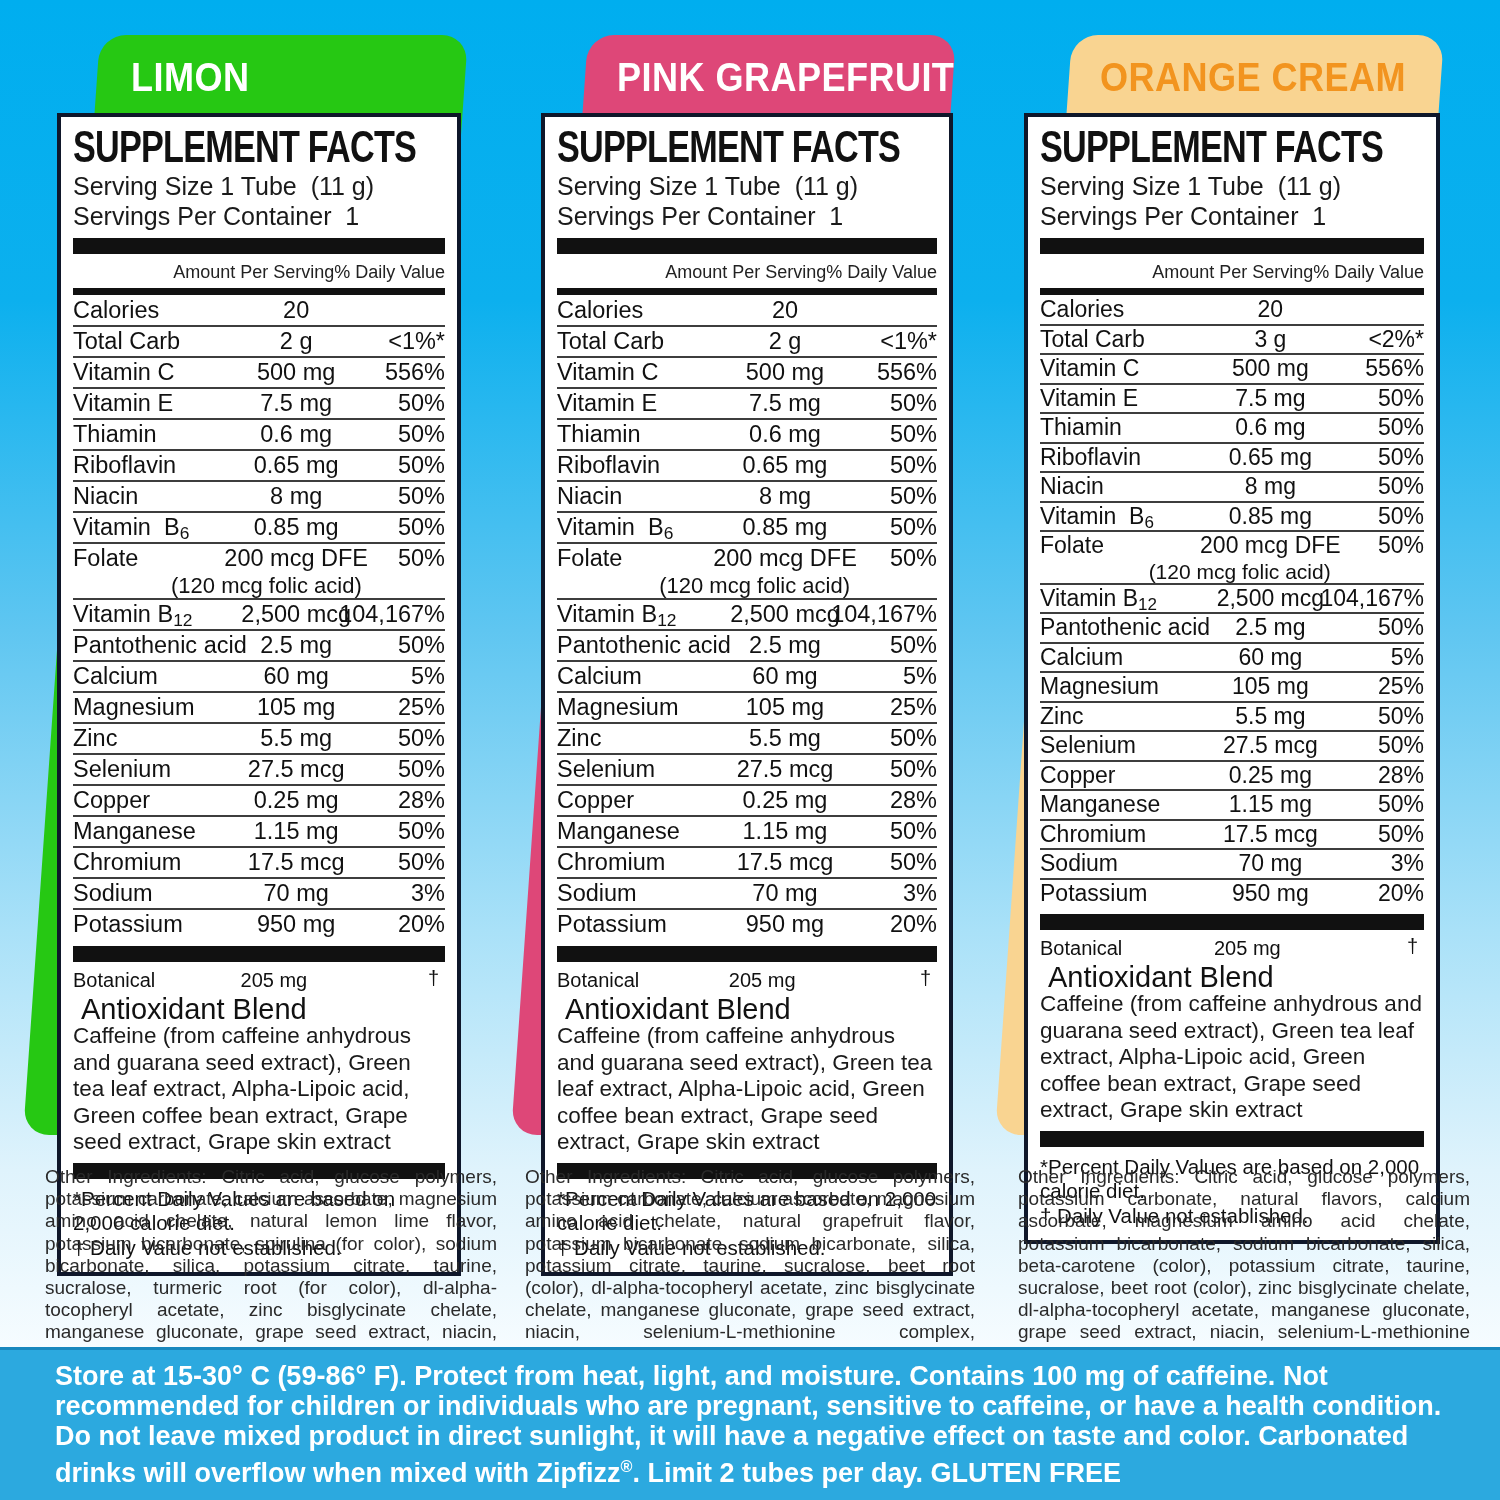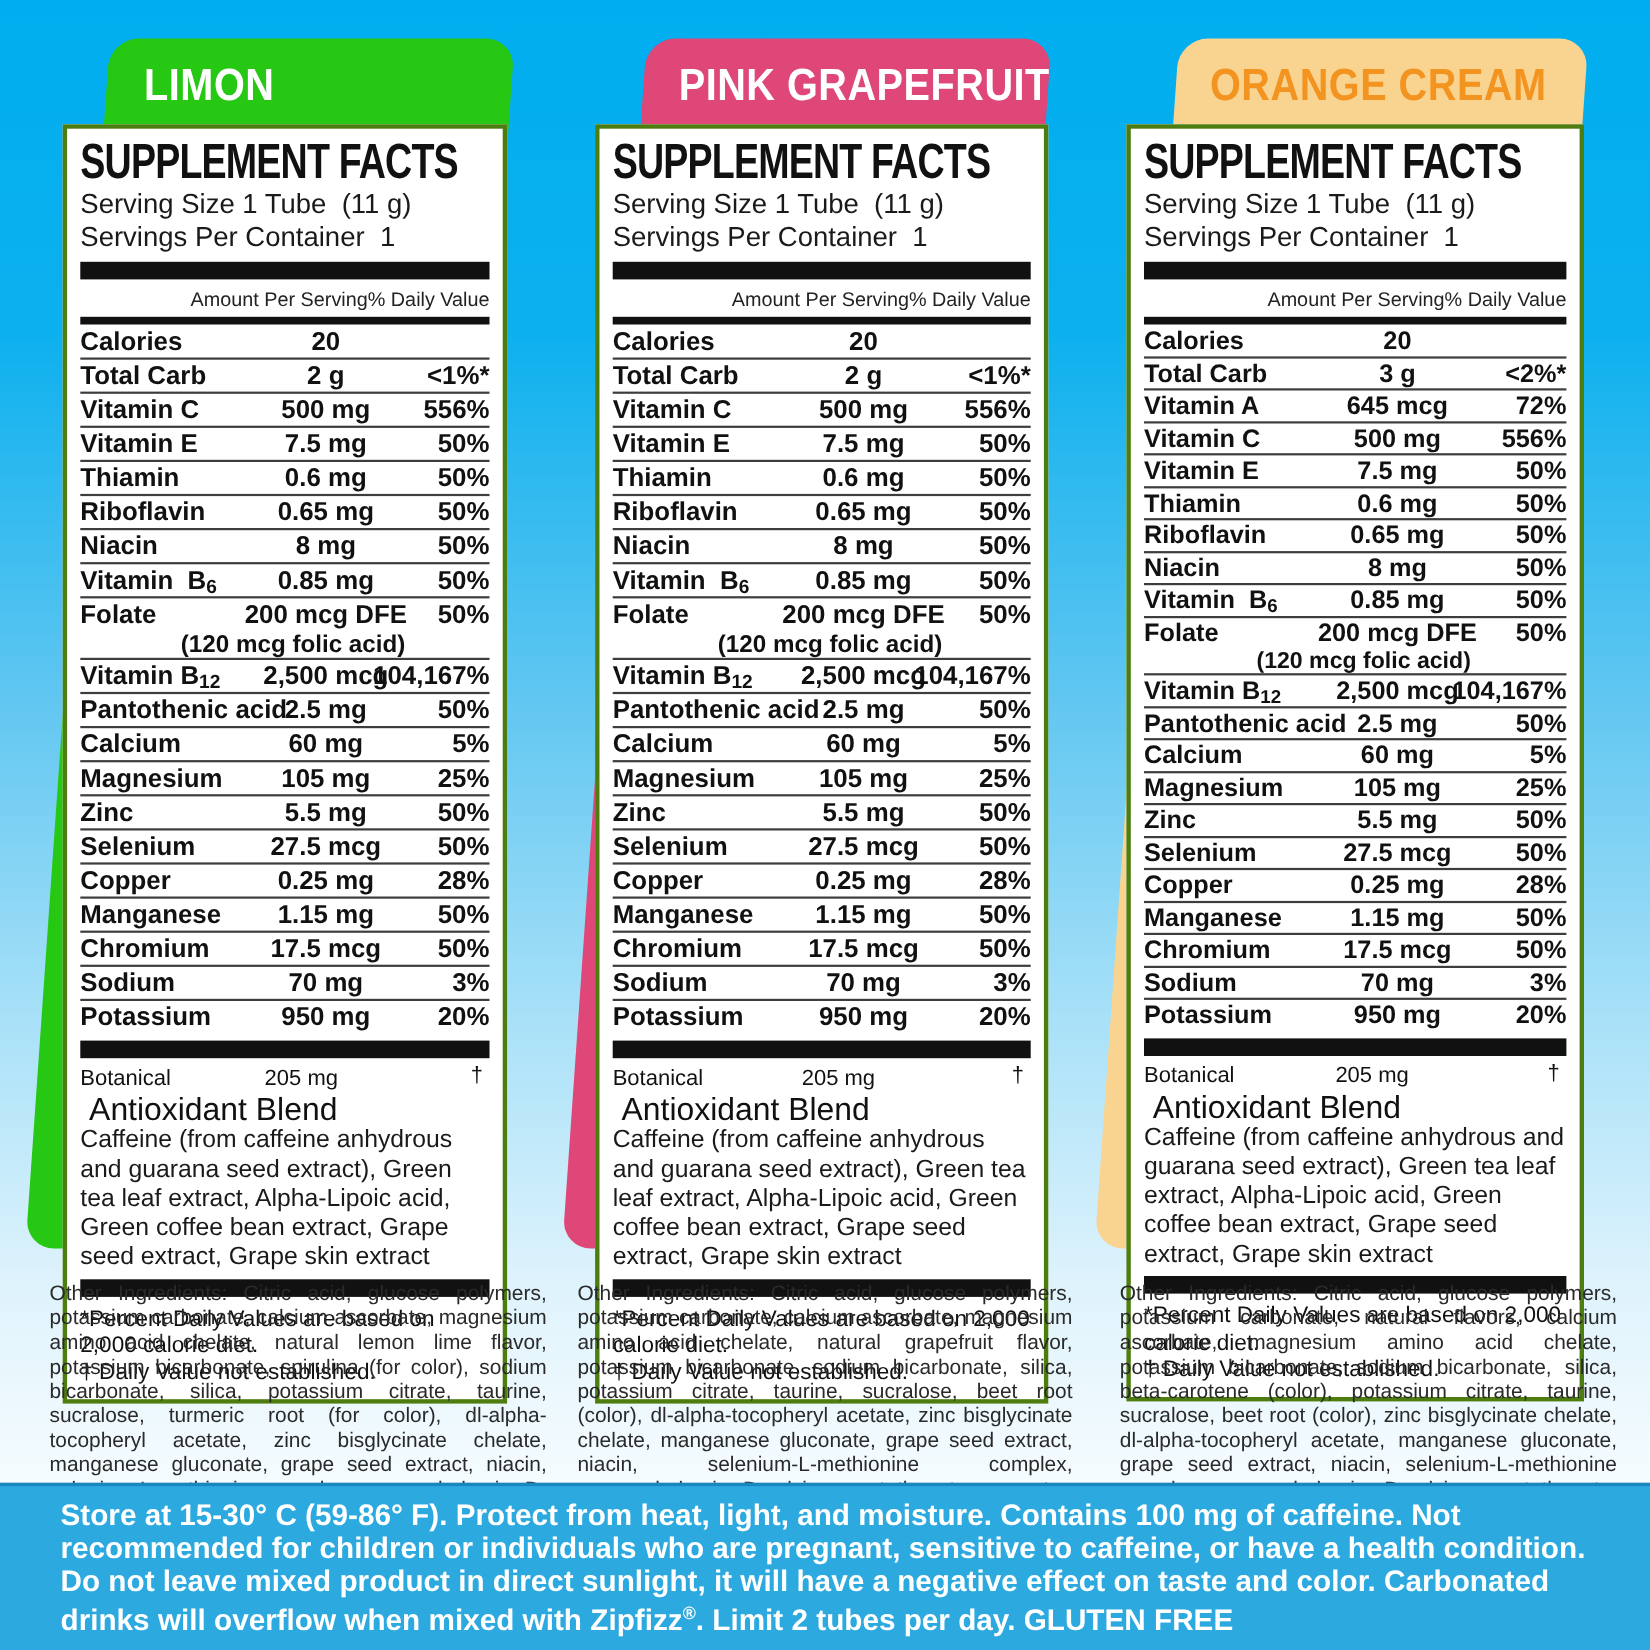--- a/index.html
+++ b/index.html
@@ -15,34 +15,34 @@
   .card2{left:588px;width:368px;}
   .card3{left:1072px;width:372px;}
 
   .flavor{position:absolute;top:54px;font-size:41px;font-weight:800;white-space:nowrap;
           transform:scaleX(0.88);transform-origin:0 0;letter-spacing:0.5px;}
   .flavor1{left:131px;color:#FFFFFF;}
   .flavor2{left:617px;color:#FFFFFF;}
   .flavor3{left:1100px;color:#F2941F;}
 
   
-  .panel{position:absolute;top:113px;background:#FFFFFF;border:4px solid #4d7c0f;
+  .panel{position:absolute;top:113px;background:#FFFFFF;border:4px solid #0f172a;
          box-sizing:border-box;padding:6px 12px 12px;color:#111;}
   .panel1{left:57px;width:404px;}
   .panel2{left:541px;width:412px;}
   .panel3{left:1024px;width:416px;}
 
   .pf-title{font-size:45px;font-weight:700;line-height:48px;letter-spacing:-1px;
             transform:scaleX(0.76);transform-origin:0 50%;white-space:nowrap;}
   .pf-line{font-size:25px;line-height:30px;color:#1a1a1a;}
   .bar-thick{height:16px;background:#111;margin:7px 0 4px;}
   .bar-thin{height:7px;background:#111;margin:3px 0 0;}
   .colhead{display:flex;justify-content:flex-end;font-size:18px;line-height:25px;padding-top:2px;color:#222;}
 
-  .rows{margin-top:1px;font-weight:bold;}
+  .rows{margin-top:1px;}
   .row{border-bottom:2px solid #3d3d3d;}
   .row:last-child{border-bottom:none;}
   .rline{position:relative;font-size:23.5px;line-height:29px;}
   .rn{white-space:nowrap;}
   .ra{position:absolute;left:30%;width:60%;text-align:center;}
   .rd{position:absolute;right:0;top:0;}
   .rnote{font-size:22px;line-height:25px;margin-left:16%;width:72%;text-align:center;}
   sub.rsub{font-size:0.74em;vertical-align:-0.22em;line-height:0;}
   .compact .rline{font-size:23px;line-height:27.5px;}
   .compact .rnote{font-size:21px;line-height:23px;}
@@ -269,23 +269,20 @@
     </div>
     <div class="bar-thin"></div>
     <div class="rows">
         <div class="row">
           <div class="rline"><span class="rn">Calories</span><span class="ra">20</span><span class="rd"></span></div>
         </div>
         <div class="row">
           <div class="rline"><span class="rn">Total Carb</span><span class="ra">3 g</span><span class="rd">&lt;2%*</span></div>
         </div>
         <div class="row">
-          <div class="rline"><span class="rn">Vitamin A</span><span class="ra">645 mcg</span><span class="rd">72%</span></div>
-        </div>
-        <div class="row">
           <div class="rline"><span class="rn">Vitamin C</span><span class="ra">500 mg</span><span class="rd">556%</span></div>
         </div>
         <div class="row">
           <div class="rline"><span class="rn">Vitamin E</span><span class="ra">7.5 mg</span><span class="rd">50%</span></div>
         </div>
         <div class="row">
           <div class="rline"><span class="rn">Thiamin</span><span class="ra">0.6 mg</span><span class="rd">50%</span></div>
         </div>
         <div class="row">
           <div class="rline"><span class="rn">Riboflavin</span><span class="ra">0.65 mg</span><span class="rd">50%</span></div>

